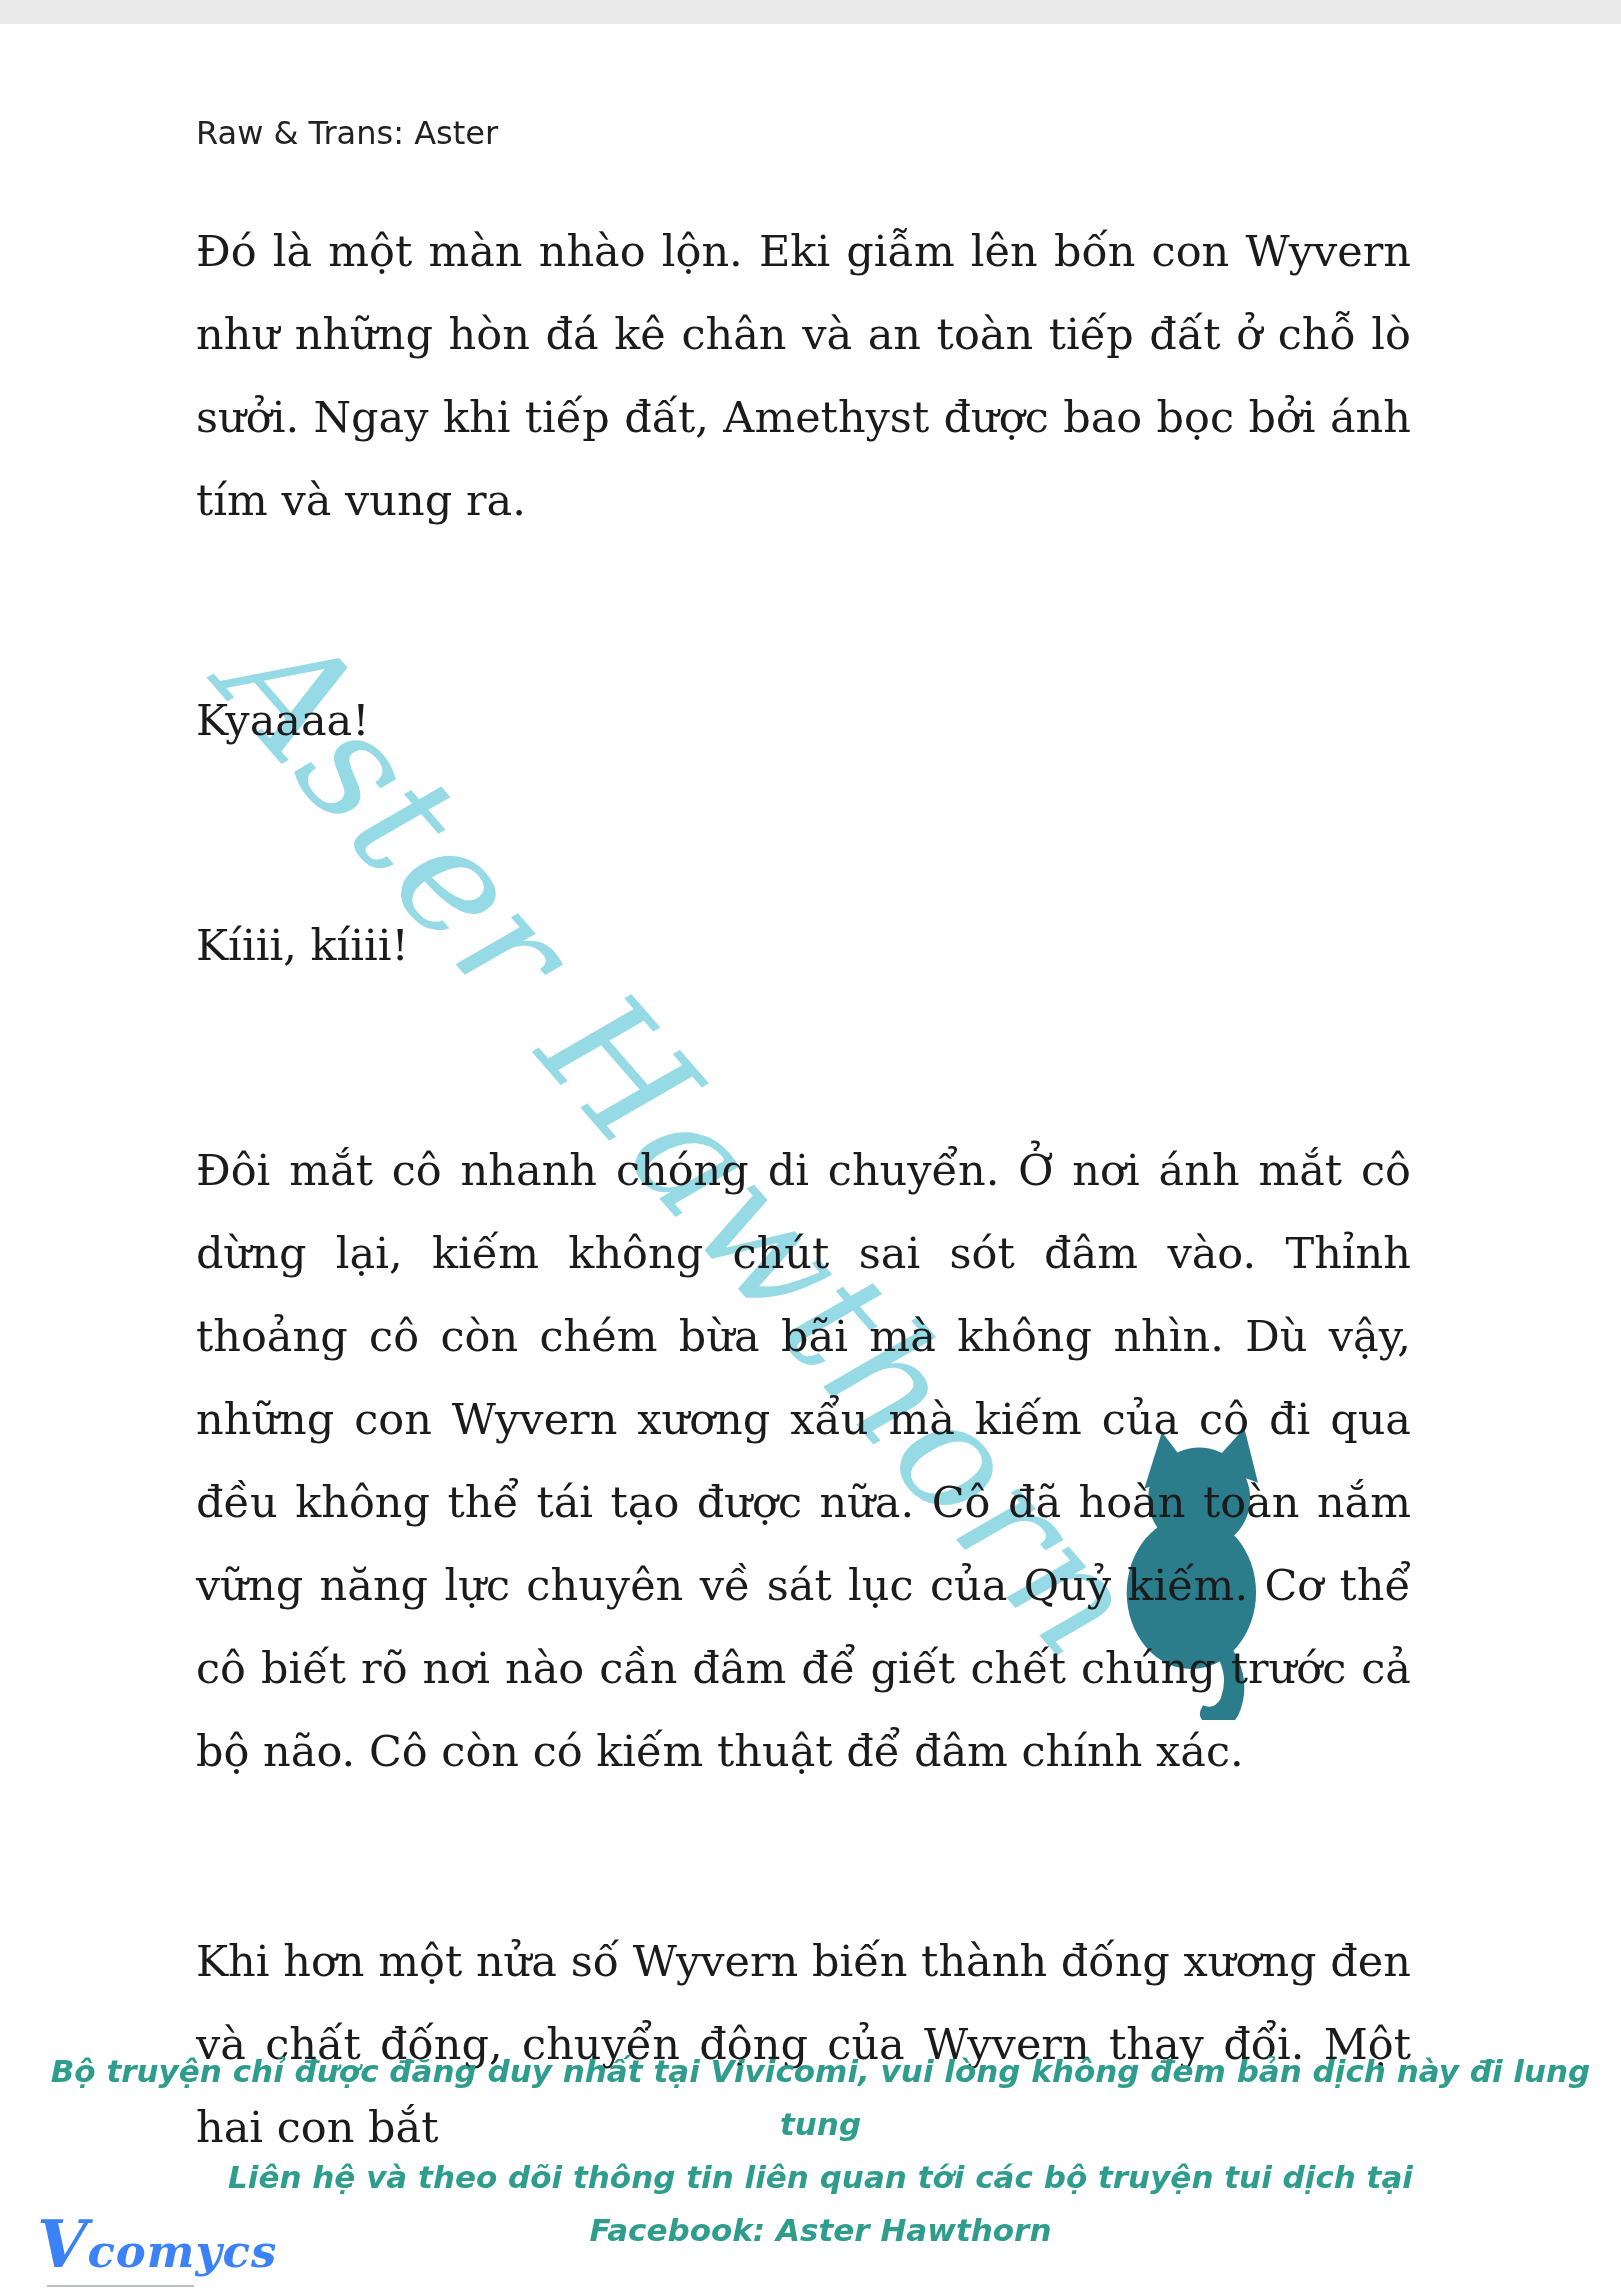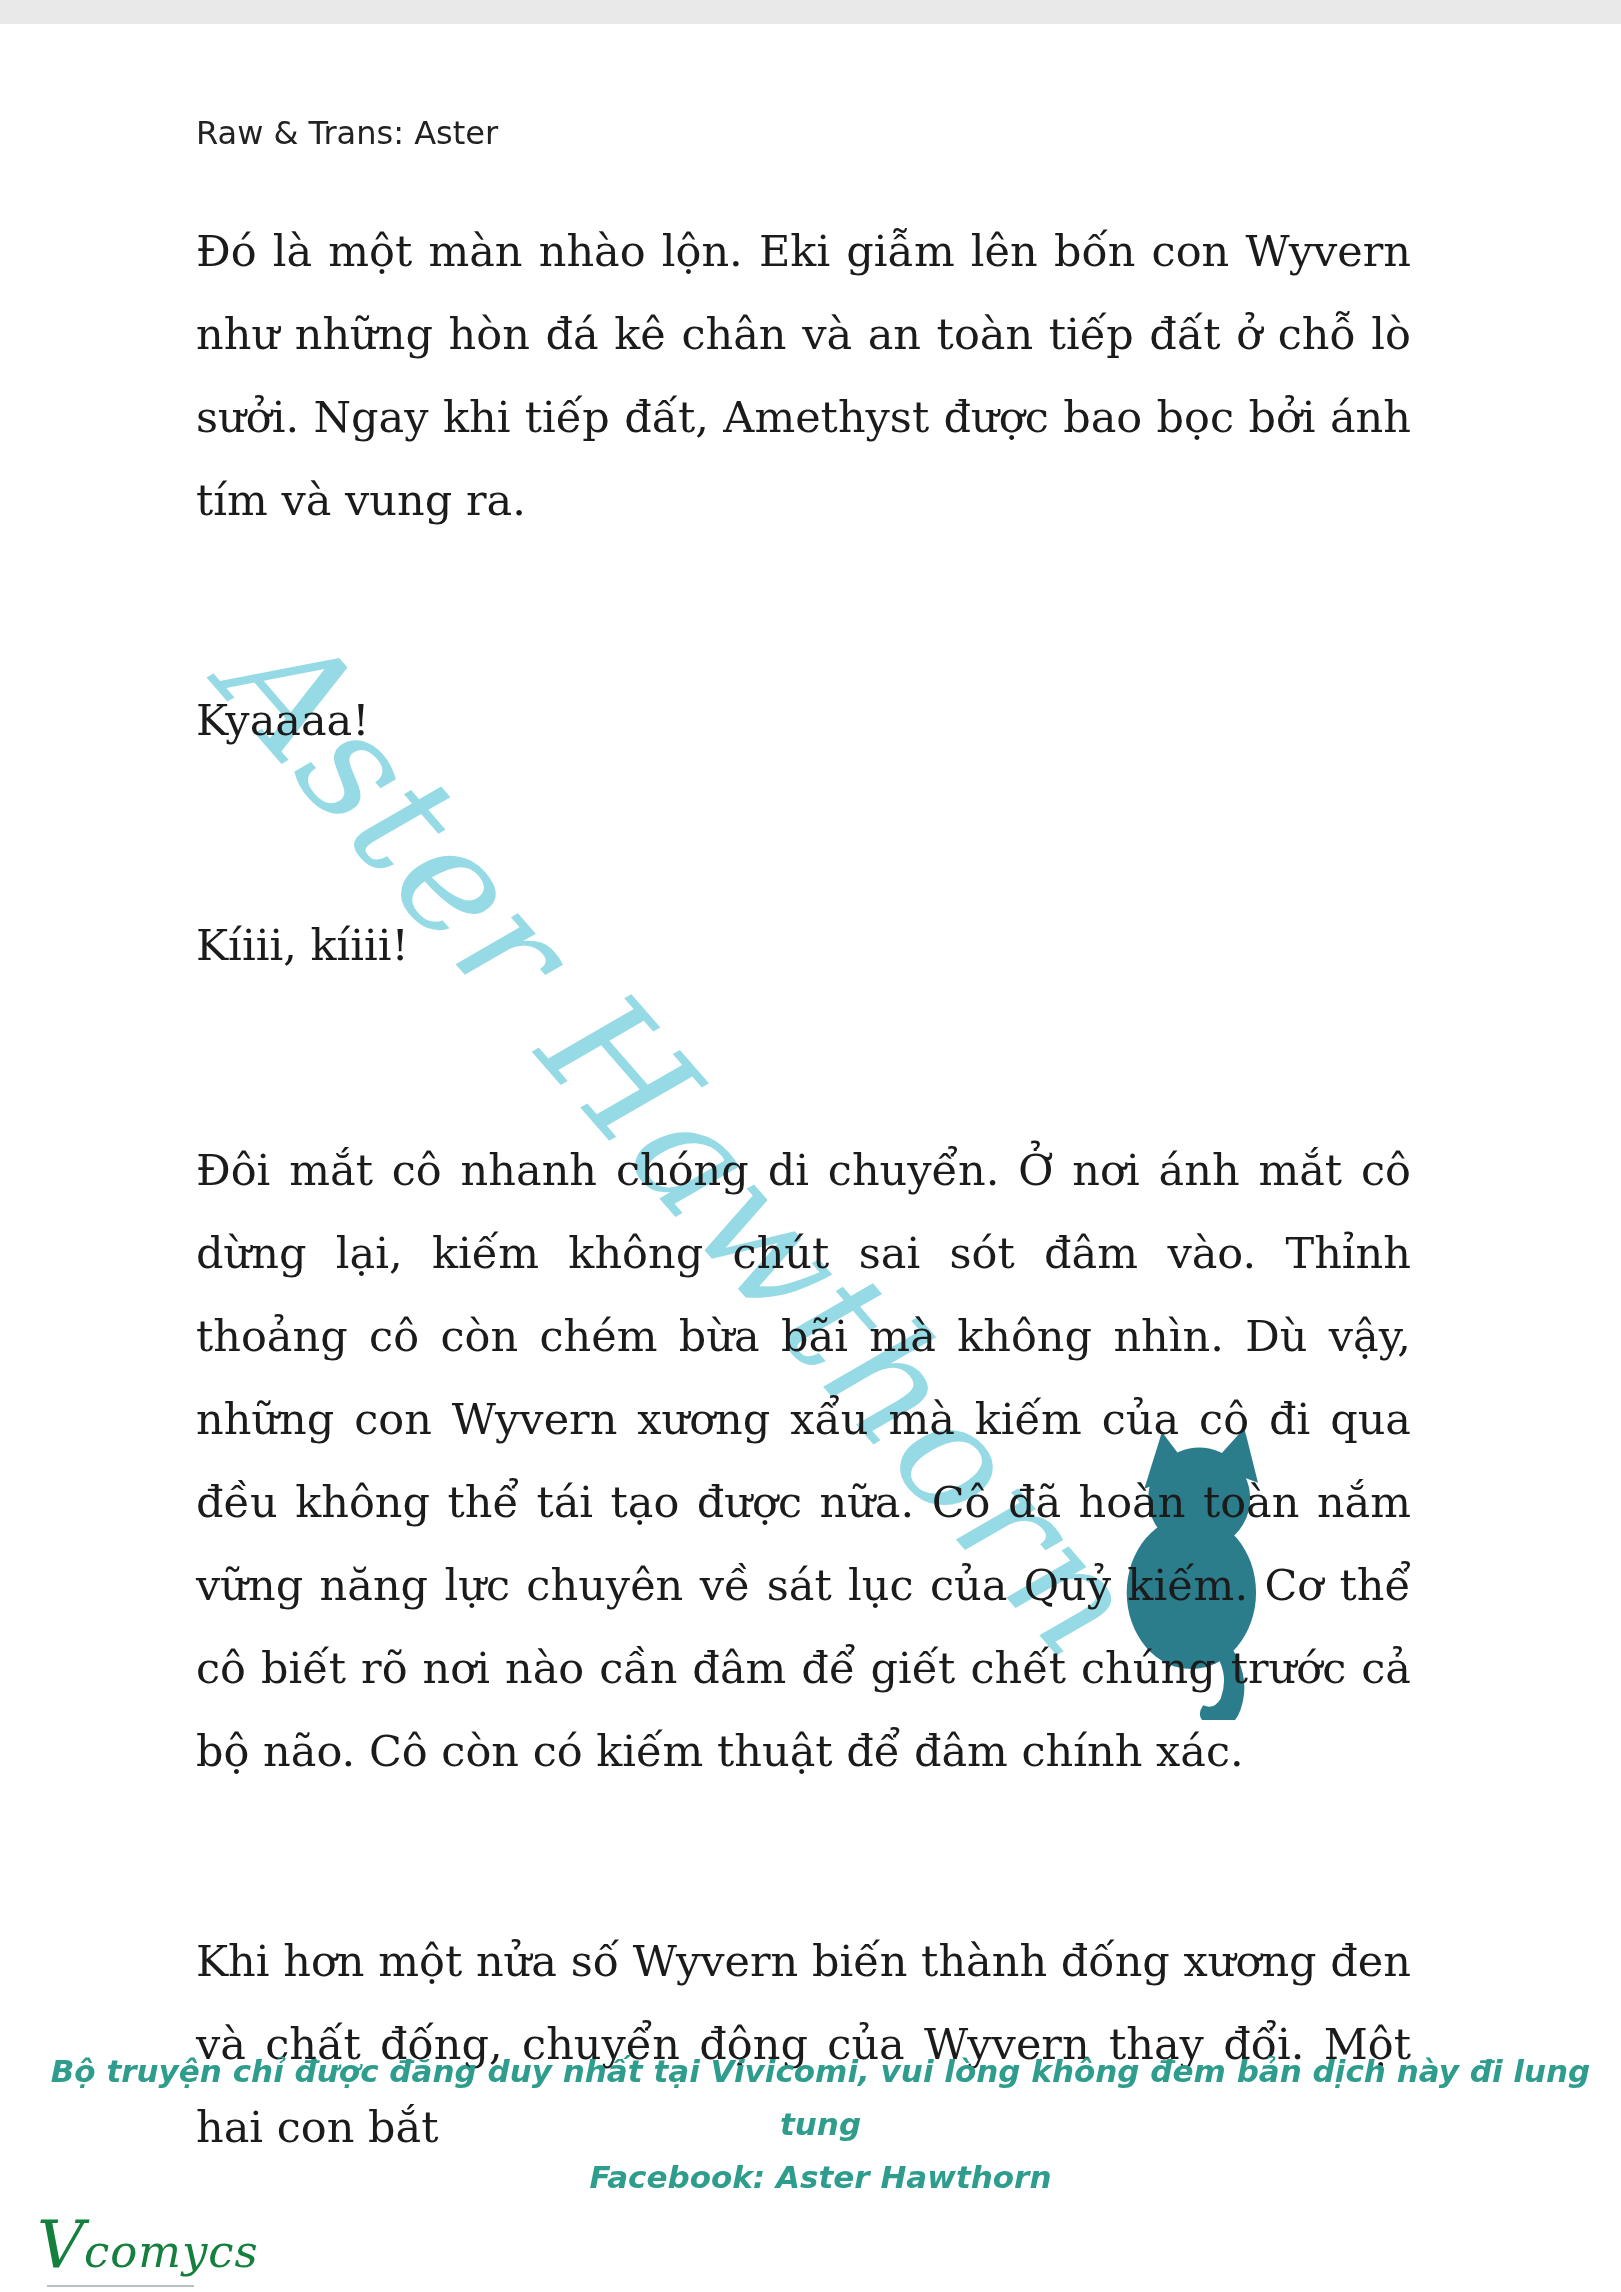--- a/index.html
+++ b/index.html
@@ -69,22 +69,22 @@
     color:#2f9d8d;
     z-index:3;
     padding-left:20px;
   }
   .logo{
     position:absolute;
     left:37px;top:2188px;
     z-index:3;
     font-family:"DejaVu Serif", serif;
     font-style:italic;
-    font-weight:normal;
-    color:#15803d;
+    font-weight:bold;
+    color:#3b82f6;
     line-height:1;
   }
   .logo .logo-v{
     font-size:65px;
   }
   .logo .logo-rest{
     font-size:45px;
     letter-spacing:1px;
   }
   .logo-underline{
@@ -116,20 +116,21 @@
   <div class="content">
     <p class="gap-after-1">Đó là một màn nhào lộn. Eki giẫm lên bốn con Wyvern như những hòn đá kê chân và an toàn tiếp đất ở chỗ lò sưởi. Ngay khi tiếp đất, Amethyst được bao bọc bởi ánh tím và vung ra.</p>
     <p class="shout gap-after-2">Kyaaaa!</p>
     <p class="shout gap-after-3">Kíiii, kíiii!</p>
     <p class="gap-after-4">Đôi mắt cô nhanh chóng di chuyển. Ở nơi ánh mắt cô dừng lại, kiếm không chút sai sót đâm vào. Thỉnh thoảng cô còn chém bừa bãi mà không nhìn. Dù vậy, những con Wyvern xương xẩu mà kiếm của cô đi qua đều không thể tái tạo được nữa. Cô đã hoàn toàn nắm vững năng lực chuyên về sát lục của Quỷ kiếm. Cơ thể cô biết rõ nơi nào cần đâm để giết chết chúng trước cả bộ não. Cô còn có kiếm thuật để đâm chính xác.</p>
     <p>Khi hơn một nửa số Wyvern biến thành đống xương đen và chất đống, chuyển động của Wyvern thay đổi. Một hai con bắt</p>
   </div>
 
   <div class="footer">
     <div>Bộ truyện chỉ được đăng duy nhất tại Vivicomi, vui lòng không đem bản dịch này đi lung tung</div>
+    <div>Liên hệ và theo dõi thông tin liên quan tới các bộ truyện tui dịch tại</div>
     <div>Facebook: Aster Hawthorn</div>
   </div>
 
   <div class="logo">
     <span class="logo-v">V</span><span class="logo-rest">comycs</span>
     <div class="logo-underline"></div>
   </div>
 
 </div>
 

